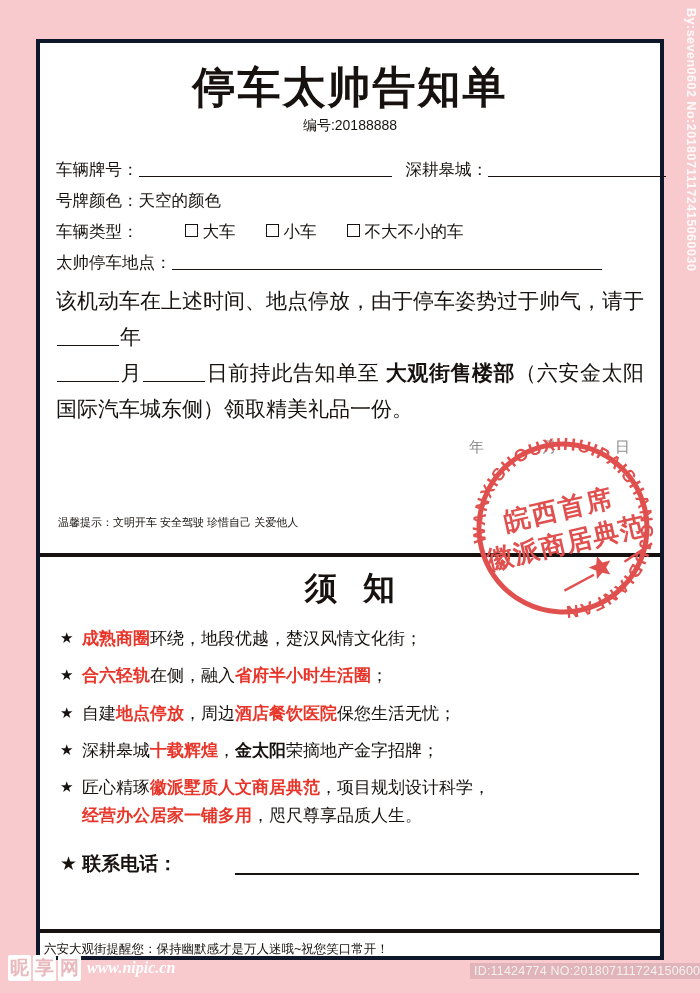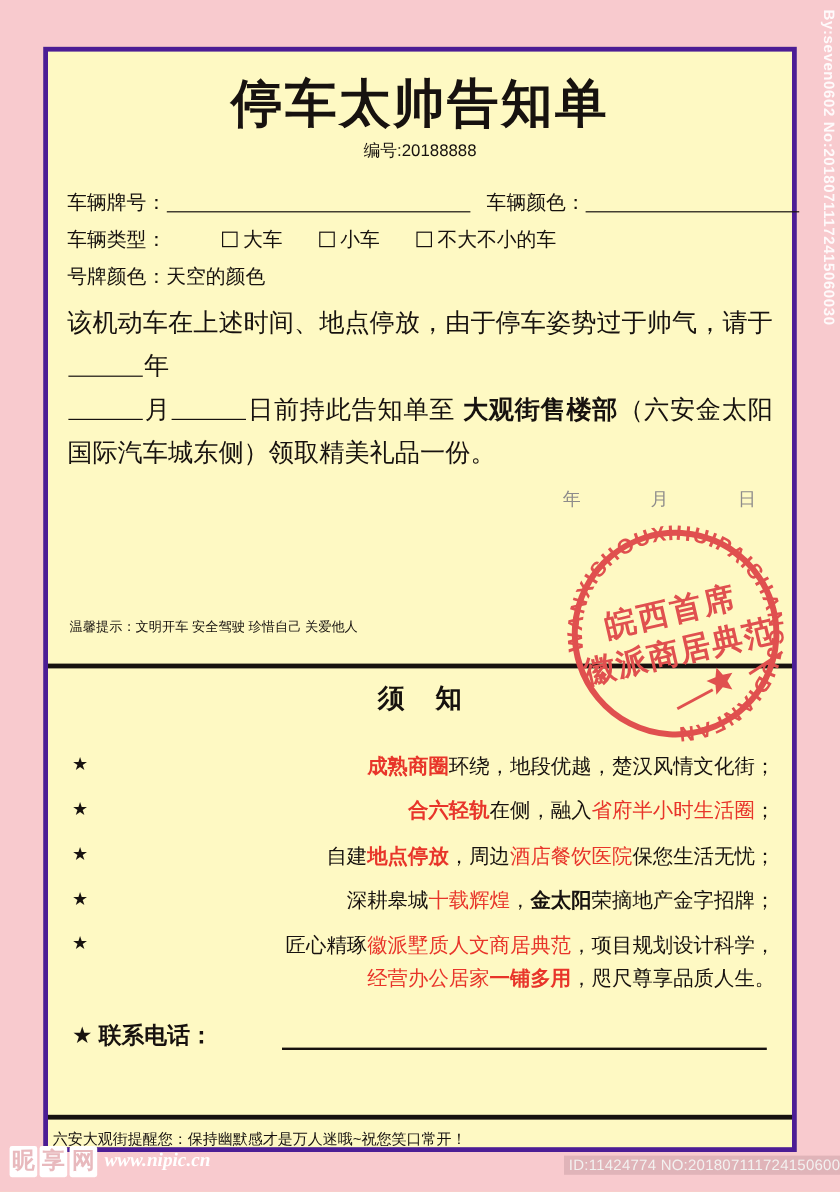--- a/index.html
+++ b/index.html
@@ -13,22 +13,22 @@
     position: relative;
     width: 700px; height: 993px;
     background: #f8cace;
   }
 
   
   #card {
     position: absolute;
     left: 36px; top: 39px;
     width: 628px; height: 921px;
-    border: 4px solid #4c1d95;
-    background: #fef9c3;
+    border: 4px solid #0f172a;
+    background: #ffffff;
   }
 
   
   .hdr { padding-top: 20px; text-align: center; }
   .title {
     font-size: 43px;
     font-weight: 900;
     letter-spacing: 2px;
     color: #17120f;
     line-height: 1.12;
@@ -119,42 +119,42 @@
     background: #17120f;
   }
   #div1 { top: 510px; }
   #div2 { top: 886px; }
 
   
   .notice-hd {
     position: absolute;
     left: 0; right: 0; top: 524px;
     text-align: center;
-    font-size: 22px;
+    font-size: 32px;
     font-weight: 900;
     letter-spacing: 26px;
     text-indent: 26px;
     color: #17120f;
   }
   .bullets {
     position: absolute;
     left: 20px; right: 14px;
     top: 583px;
     font-size: 17px;
     line-height: 1.52;
     color: #17120f;
   }
   .bl {
     display: flex;
     margin-bottom: 11.5px;
     align-items: flex-start;
   }
   .star { flex: 0 0 auto; width: 22px; font-size: 15px; line-height: 1.62; }
-  .btxt { flex: 1 1 auto; text-align: right; }
-  .r { color: #e8352a; }
+  .btxt { flex: 1 1 auto; }
+  .r { color: #e8352a; font-weight: bold; }
   .rb { color: #e8352a; font-weight: 900; }
   .kb { color: #17120f; font-weight: 900; }
   .line2 { margin-top: 2px; }
 
   .phone-row { margin-top: 21px; display:flex; align-items:flex-end;text-align:right; }
   .phone-lbl { font-size: 19px; font-weight: 700; }
   .phone-rule {
     border-bottom: 2px solid #17120f;
     width: 404px; height: 1px;
     margin-left: 58px; margin-bottom: 4px;
@@ -238,22 +238,26 @@
       <div class="title">停车太帅告知单</div>
       <div class="subtitle">编号:20188888</div>
     </div>
 
     <div class="form">
 
       <div class="frow">
         <span class="lbl">车辆牌号：</span>
         <span class="rule r1"></span>
         <span class="gap"></span>
-        <span class="lbl">车辆颜色：</span>
+        <span class="lbl">深耕皋城：</span>
         <span class="rule r2"></span>
+      </div>
+
+      <div class="frow">
+        <span class="lbl">号牌颜色：天空的颜色</span>
       </div>
 
       <div class="frow">
         <span class="lbl">车辆类型：</span>
         <span class="spacer-sm"></span>
         <span class="cbwrap lbl">
           <span class="cb"></span>
           <span>大车</span>
         </span>
         <span class="spacer-xs"></span>
@@ -262,23 +266,23 @@
           <span>小车</span>
         </span>
         <span class="spacer-xs"></span>
         <span class="cbwrap lbl">
           <span class="cb"></span>
           <span>不大不小的车</span>
         </span>
       </div>
 
       <div class="frow">
-        <span class="lbl">号牌颜色：天空的颜色</span>
-      </div>
-
+        <span class="lbl">太帅停车地点：</span>
+        <span class="rule full"></span>
+      </div>
     </div>
 
     <div class="para">
       <span>该机动车在上述时间、地点停放，由于停车姿势过于帅气，请于</span><span class="blank"></span><span>年</span><br>
       <span class="blank"></span><span>月</span><span class="blank"></span><span>日前持此告知单至</span>
       <b>大观街售楼部</b><span>（六安金太阳国际汽车城东侧）领取精美礼品一份。</span>
     </div>
 
     <div class="dateline">
       <span>年</span>

